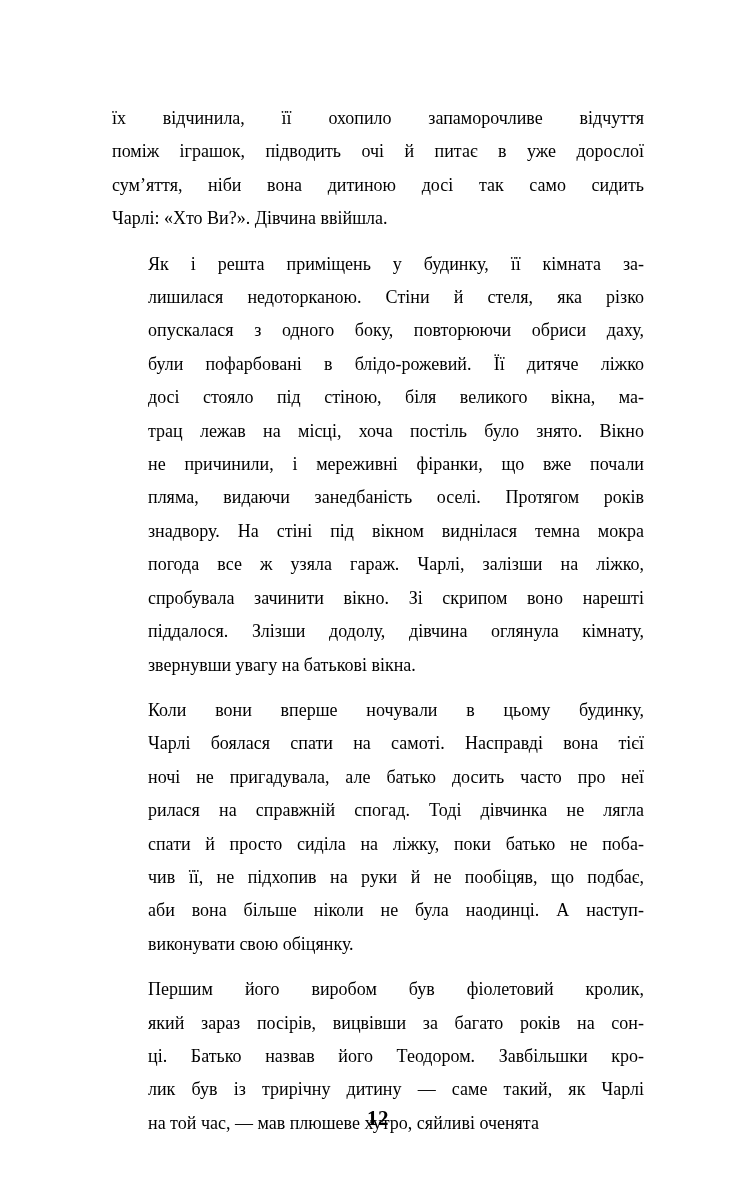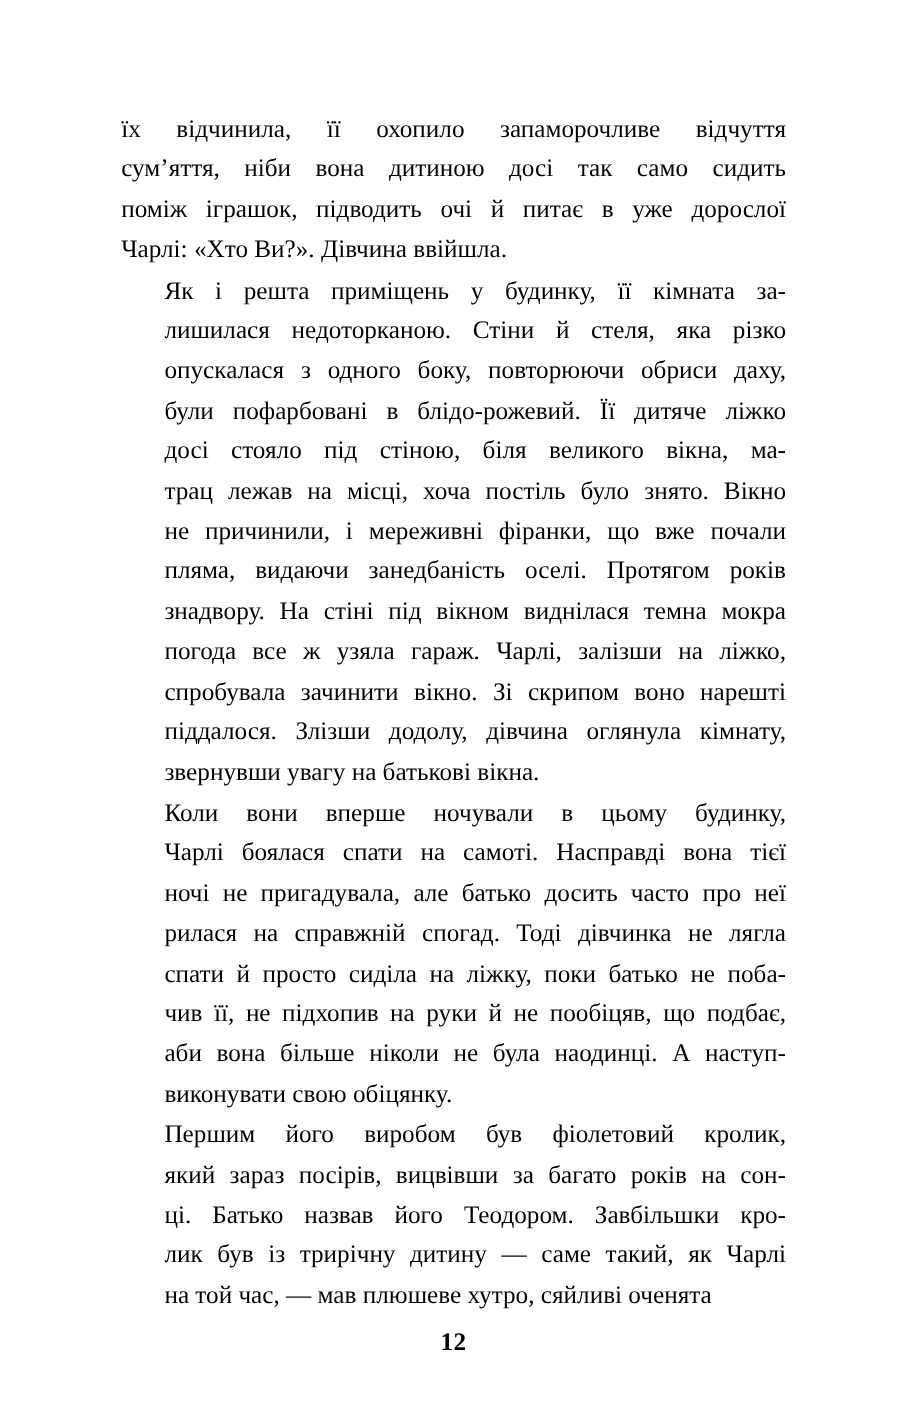--- a/index.html
+++ b/index.html
@@ -28,23 +28,23 @@
   }
 
   .text-column {
     position: absolute;
     left: 100px;
     top: 90px;
     width: 556px;
   }
 
   .para {
-    margin: 1px;
+    margin: 12px;
     padding: 0;
-    font-size: 21px;
+    font-size: 18px;
     line-height: 33.4px;
     text-align: justify;
     text-justify: inter-word;
     text-indent: 36px;
     hyphens: manual;
     word-spacing: 0px;
     letter-spacing: 0px;
   }
 
   .para.no-indent {
@@ -79,22 +79,22 @@
 </style>
 </head>
 <body>
 
 <div class="page">
 
   <div class="text-column">
 
     <p class="para no-indent">
       <span class="line">їх відчинила, її охопило запаморочливе відчуття</span>
+      <span class="line">поміж іграшок, підводить очі й питає в уже дорослої</span>
       <span class="line">сум’яття, ніби вона дитиною досі так само сидить</span>
-      <span class="line">поміж іграшок, підводить очі й питає в уже дорослої</span>
       <span class="line last">Чарлі: «Хто Ви?». Дівчина ввійшла.</span>
     </p>
 
     <p class="para">
       <span class="line first">Як і решта приміщень у будинку, її кімната за-</span>
       <span class="line">лишилася недоторканою. Стіни й стеля, яка різко</span>
       <span class="line">опускалася з одного боку, повторюючи обриси даху,</span>
       <span class="line">були пофарбовані в блідо-рожевий. Її дитяче ліжко</span>
       <span class="line">досі стояло під стіною, біля великого вікна, ма-</span>
       <span class="line">трац лежав на місці, хоча постіль було знято. Вікно</span>

